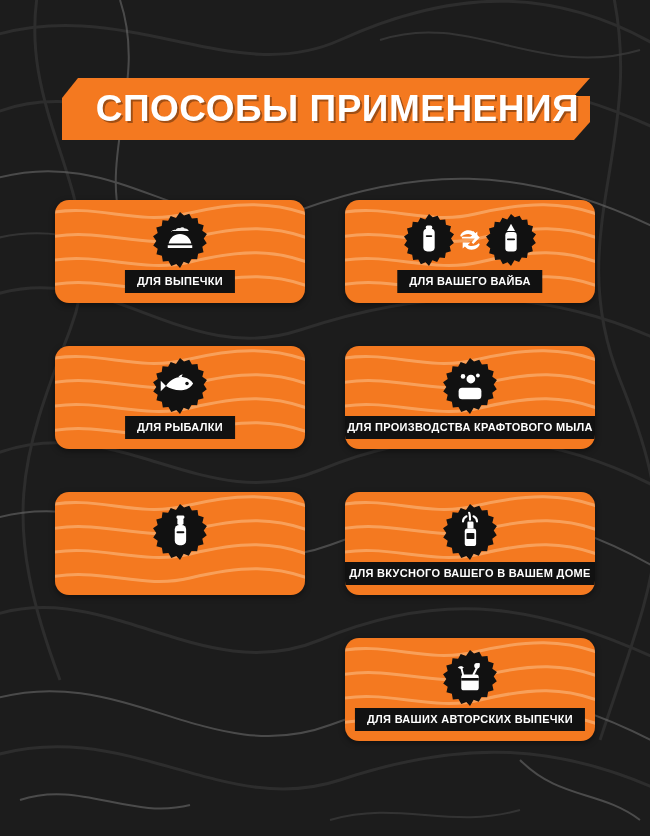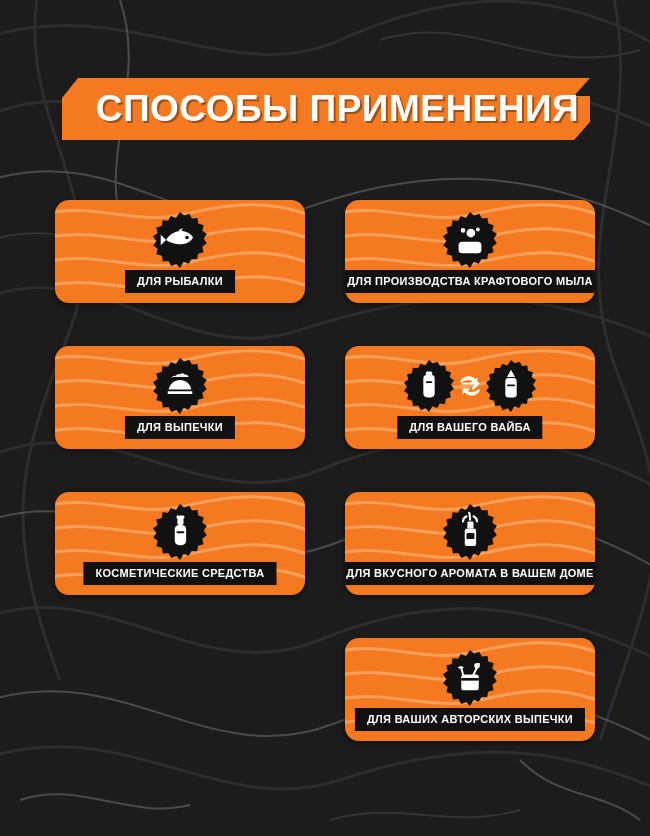--- a/index.html
+++ b/index.html
@@ -146,65 +146,20 @@
     <svg class="title-shape" width="528" height="62" viewBox="0 0 528 62" preserveAspectRatio="none">
       <polygon points="0,0 528,0 512,18 528,18 528,62 22,62 0,62" fill="#f47920"></polygon>
       <polygon points="10,8 500,8 488,20 500,20 500,54 30,54 10,54" fill="#1c1c1c" opacity="0"></polygon>
       <polygon points="0,0 16,0 0,20" fill="#1c1c1c"></polygon>
       <polygon points="512,62 528,62 528,44" fill="#1c1c1c"></polygon>
     </svg>
     <div class="title-text">СПОСОБЫ ПРИМЕНЕНИЯ</div>
   </div>
 
   <div class="grid">
-
-    <div class="row">
-      <div class="card left">
-        <svg class="texture" width="250" height="103" viewBox="0 0 250 103" fill="none">
-          <g stroke="#ffd9b0" stroke-width="3" fill="none" opacity="0.75">
-            <path d="M-10 14 C 40 2, 80 26, 130 14 S 220 0, 262 18"></path>
-            <path d="M-10 38 C 45 26, 85 50, 135 38 S 222 24, 262 42"></path>
-            <path d="M-10 62 C 40 50, 85 74, 135 62 S 220 48, 262 66"></path>
-            <path d="M-10 86 C 45 74, 85 98, 135 86 S 222 72, 262 90"></path>
-          </g>
-        </svg>
-        <svg class="icon-badge" viewBox="0 0 64 64">
-          <path fill="#111111" d="M32 0l4.6 4.1L42.6 2l3 5.4 6.4-.6.9 6.4 6.2 1.9-1.6 6.2 5.3 3.7-3.7 5.3 3.5 5.4-5.1 3.9 1.4 6.3-6.2 1.7-1.1 6.4-6.4-.4-3.2 5.6-5.8-2.3L32 64l-4.2-4.6-5.8 2.3-3.2-5.6-6.4.4-1.1-6.4-6.2-1.7 1.4-6.3-5.1-3.9L4.9 33 1.2 27.7l5.3-3.7-1.6-6.2 6.2-1.9.9-6.4 6.4.6 3-5.4 6 2.1z"></path>
-          <g fill="#ffffff">
-            <path d="M16 32c5-8 13-11 20-10 5 .7 9 3.7 11 7-2 3.6-6 6.7-11 7.6-7 1.3-15-1.3-20-4.6z"></path>
-            <path d="M46 26c0-3 1-5 3-6v17c-2-1.2-3-3.2-3-5z" opacity="0"></path>
-            <path d="M16 32l-6-6v12z"></path>
-            <path d="M30 22c1-2 3-3 5-3.5l-1.5 4z"></path>
-            <circle cx="40" cy="29" r="2" fill="#111111"></circle>
-          </g>
-        </svg>
-        <div class="label-bar">ДЛЯ РЫБАЛКИ</div>
-      </div>
-
-      <div class="card right">
-        <svg class="texture" width="250" height="103" viewBox="0 0 250 103" fill="none">
-          <g stroke="#ffd9b0" stroke-width="3" fill="none" opacity="0.75">
-            <path d="M-10 14 C 40 2, 80 26, 130 14 S 220 0, 262 18"></path>
-            <path d="M-10 38 C 45 26, 85 50, 135 38 S 222 24, 262 42"></path>
-            <path d="M-10 62 C 40 50, 85 74, 135 62 S 220 48, 262 66"></path>
-            <path d="M-10 86 C 45 74, 85 98, 135 86 S 222 72, 262 90"></path>
-          </g>
-        </svg>
-        <svg class="icon-badge" viewBox="0 0 64 64">
-          <path fill="#111111" d="M32 0l4.6 4.1L42.6 2l3 5.4 6.4-.6.9 6.4 6.2 1.9-1.6 6.2 5.3 3.7-3.7 5.3 3.5 5.4-5.1 3.9 1.4 6.3-6.2 1.7-1.1 6.4-6.4-.4-3.2 5.6-5.8-2.3L32 64l-4.2-4.6-5.8 2.3-3.2-5.6-6.4.4-1.1-6.4-6.2-1.7 1.4-6.3-5.1-3.9L4.9 33 1.2 27.7l5.3-3.7-1.6-6.2 6.2-1.9.9-6.4 6.4.6 3-5.4 6 2.1z"></path>
-          <g fill="#ffffff">
-            <rect x="19" y="34" width="26" height="13" rx="4"></rect>
-            <circle cx="33" cy="24" r="5"></circle>
-            <circle cx="24" cy="21" r="2.6"></circle>
-            <circle cx="41" cy="20" r="2.2"></circle>
-          </g>
-        </svg>
-        <div class="label-bar overflow">ДЛЯ ПРОИЗВОДСТВА КРАФТОВОГО МЫЛА</div>
-      </div>
-    </div>
 
     <div class="row">
       <div class="card left">
         <svg class="texture" width="250" height="103" viewBox="0 0 250 103" fill="none">
           <g stroke="#ffd9b0" stroke-width="3" fill="none" opacity="0.75">
             <path d="M-10 14 C 40 2, 80 26, 130 14 S 220 0, 262 18"></path>
             <path d="M-10 38 C 45 26, 85 50, 135 38 S 222 24, 262 42"></path>
             <path d="M-10 62 C 40 50, 85 74, 135 62 S 220 48, 262 66"></path>
             <path d="M-10 86 C 45 74, 85 98, 135 86 S 222 72, 262 90"></path>
           </g>
@@ -267,27 +222,71 @@
           <g stroke="#ffd9b0" stroke-width="3" fill="none" opacity="0.75">
             <path d="M-10 14 C 40 2, 80 26, 130 14 S 220 0, 262 18"></path>
             <path d="M-10 38 C 45 26, 85 50, 135 38 S 222 24, 262 42"></path>
             <path d="M-10 62 C 40 50, 85 74, 135 62 S 220 48, 262 66"></path>
             <path d="M-10 86 C 45 74, 85 98, 135 86 S 222 72, 262 90"></path>
           </g>
         </svg>
         <svg class="icon-badge" viewBox="0 0 64 64">
           <path fill="#111111" d="M32 0l4.6 4.1L42.6 2l3 5.4 6.4-.6.9 6.4 6.2 1.9-1.6 6.2 5.3 3.7-3.7 5.3 3.5 5.4-5.1 3.9 1.4 6.3-6.2 1.7-1.1 6.4-6.4-.4-3.2 5.6-5.8-2.3L32 64l-4.2-4.6-5.8 2.3-3.2-5.6-6.4.4-1.1-6.4-6.2-1.7 1.4-6.3-5.1-3.9L4.9 33 1.2 27.7l5.3-3.7-1.6-6.2 6.2-1.9.9-6.4 6.4.6 3-5.4 6 2.1z"></path>
           <g fill="#ffffff">
+            <path d="M16 32c5-8 13-11 20-10 5 .7 9 3.7 11 7-2 3.6-6 6.7-11 7.6-7 1.3-15-1.3-20-4.6z"></path>
+            <path d="M46 26c0-3 1-5 3-6v17c-2-1.2-3-3.2-3-5z" opacity="0"></path>
+            <path d="M16 32l-6-6v12z"></path>
+            <path d="M30 22c1-2 3-3 5-3.5l-1.5 4z"></path>
+            <circle cx="40" cy="29" r="2" fill="#111111"></circle>
+          </g>
+        </svg>
+        <div class="label-bar">ДЛЯ РЫБАЛКИ</div>
+      </div>
+
+      <div class="card right">
+        <svg class="texture" width="250" height="103" viewBox="0 0 250 103" fill="none">
+          <g stroke="#ffd9b0" stroke-width="3" fill="none" opacity="0.75">
+            <path d="M-10 14 C 40 2, 80 26, 130 14 S 220 0, 262 18"></path>
+            <path d="M-10 38 C 45 26, 85 50, 135 38 S 222 24, 262 42"></path>
+            <path d="M-10 62 C 40 50, 85 74, 135 62 S 220 48, 262 66"></path>
+            <path d="M-10 86 C 45 74, 85 98, 135 86 S 222 72, 262 90"></path>
+          </g>
+        </svg>
+        <svg class="icon-badge" viewBox="0 0 64 64">
+          <path fill="#111111" d="M32 0l4.6 4.1L42.6 2l3 5.4 6.4-.6.9 6.4 6.2 1.9-1.6 6.2 5.3 3.7-3.7 5.3 3.5 5.4-5.1 3.9 1.4 6.3-6.2 1.7-1.1 6.4-6.4-.4-3.2 5.6-5.8-2.3L32 64l-4.2-4.6-5.8 2.3-3.2-5.6-6.4.4-1.1-6.4-6.2-1.7 1.4-6.3-5.1-3.9L4.9 33 1.2 27.7l5.3-3.7-1.6-6.2 6.2-1.9.9-6.4 6.4.6 3-5.4 6 2.1z"></path>
+          <g fill="#ffffff">
+            <rect x="19" y="34" width="26" height="13" rx="4"></rect>
+            <circle cx="33" cy="24" r="5"></circle>
+            <circle cx="24" cy="21" r="2.6"></circle>
+            <circle cx="41" cy="20" r="2.2"></circle>
+          </g>
+        </svg>
+        <div class="label-bar overflow">ДЛЯ ПРОИЗВОДСТВА КРАФТОВОГО МЫЛА</div>
+      </div>
+    </div>
+
+    <div class="row">
+      <div class="card left">
+        <svg class="texture" width="250" height="103" viewBox="0 0 250 103" fill="none">
+          <g stroke="#ffd9b0" stroke-width="3" fill="none" opacity="0.75">
+            <path d="M-10 14 C 40 2, 80 26, 130 14 S 220 0, 262 18"></path>
+            <path d="M-10 38 C 45 26, 85 50, 135 38 S 222 24, 262 42"></path>
+            <path d="M-10 62 C 40 50, 85 74, 135 62 S 220 48, 262 66"></path>
+            <path d="M-10 86 C 45 74, 85 98, 135 86 S 222 72, 262 90"></path>
+          </g>
+        </svg>
+        <svg class="icon-badge" viewBox="0 0 64 64">
+          <path fill="#111111" d="M32 0l4.6 4.1L42.6 2l3 5.4 6.4-.6.9 6.4 6.2 1.9-1.6 6.2 5.3 3.7-3.7 5.3 3.5 5.4-5.1 3.9 1.4 6.3-6.2 1.7-1.1 6.4-6.4-.4-3.2 5.6-5.8-2.3L32 64l-4.2-4.6-5.8 2.3-3.2-5.6-6.4.4-1.1-6.4-6.2-1.7 1.4-6.3-5.1-3.9L4.9 33 1.2 27.7l5.3-3.7-1.6-6.2 6.2-1.9.9-6.4 6.4.6 3-5.4 6 2.1z"></path>
+          <g fill="#ffffff">
             <rect x="26" y="24" width="13" height="23" rx="5"></rect>
             <rect x="29" y="16" width="7" height="8" rx="2"></rect>
             <rect x="28" y="13" width="9" height="4" rx="1.6"></rect>
             <rect x="28" y="31" width="9" height="2.4" rx="1.2" fill="#111111"></rect>
           </g>
         </svg>
-        <div class="label-bar overflow">КОСМЕТИЧЕСКИЕ СРЕДСТВА</div>
       </div>
 
       <div class="card right">
         <svg class="texture" width="250" height="103" viewBox="0 0 250 103" fill="none">
           <g stroke="#ffd9b0" stroke-width="3" fill="none" opacity="0.75">
             <path d="M-10 14 C 40 2, 80 26, 130 14 S 220 0, 262 18"></path>
             <path d="M-10 38 C 45 26, 85 50, 135 38 S 222 24, 262 42"></path>
             <path d="M-10 62 C 40 50, 85 74, 135 62 S 220 48, 262 66"></path>
             <path d="M-10 86 C 45 74, 85 98, 135 86 S 222 72, 262 90"></path>
           </g>
@@ -295,21 +294,21 @@
         <svg class="icon-badge" viewBox="0 0 64 64">
           <path fill="#111111" d="M32 0l4.6 4.1L42.6 2l3 5.4 6.4-.6.9 6.4 6.2 1.9-1.6 6.2 5.3 3.7-3.7 5.3 3.5 5.4-5.1 3.9 1.4 6.3-6.2 1.7-1.1 6.4-6.4-.4-3.2 5.6-5.8-2.3L32 64l-4.2-4.6-5.8 2.3-3.2-5.6-6.4.4-1.1-6.4-6.2-1.7 1.4-6.3-5.1-3.9L4.9 33 1.2 27.7l5.3-3.7-1.6-6.2 6.2-1.9.9-6.4 6.4.6 3-5.4 6 2.1z"></path>
           <g fill="#ffffff">
             <rect x="26" y="28" width="13" height="20" rx="3"></rect>
             <rect x="29" y="20" width="7" height="8" rx="1.5"></rect>
             <rect x="28" y="33" width="9" height="7" rx="1" fill="#111111"></rect>
             <path d="M24 20c0-3 2-5 4-6M40 20c0-3-2-5-4-6" stroke="#ffffff" stroke-width="2.4" fill="none" stroke-linecap="round"></path>
             <path d="M32 18c0-4 0-6-1-8" stroke="#ffffff" stroke-width="2.4" fill="none" stroke-linecap="round"></path>
           </g>
         </svg>
-        <div class="label-bar overflow">ДЛЯ ВКУСНОГО АРОМАТА В ВАШЕМ ДОМЕ</div>
+        <div class="label-bar overflow">ДЛЯ ВКУСНОГО ВАШЕГО В ВАШЕМ ДОМЕ</div>
       </div>
     </div>
 
     <div class="row">
 
       <div class="card right">
         <svg class="texture" width="250" height="103" viewBox="0 0 250 103" fill="none">
           <g stroke="#ffd9b0" stroke-width="3" fill="none" opacity="0.75">
             <path d="M-10 14 C 40 2, 80 26, 130 14 S 220 0, 262 18"></path>
             <path d="M-10 38 C 45 26, 85 50, 135 38 S 222 24, 262 42"></path>

